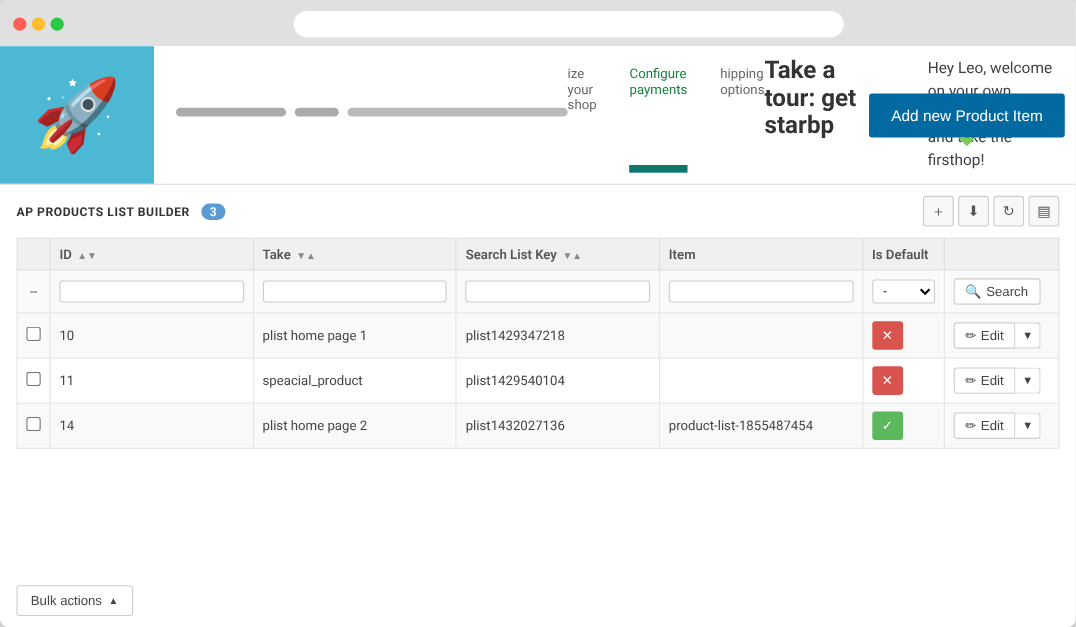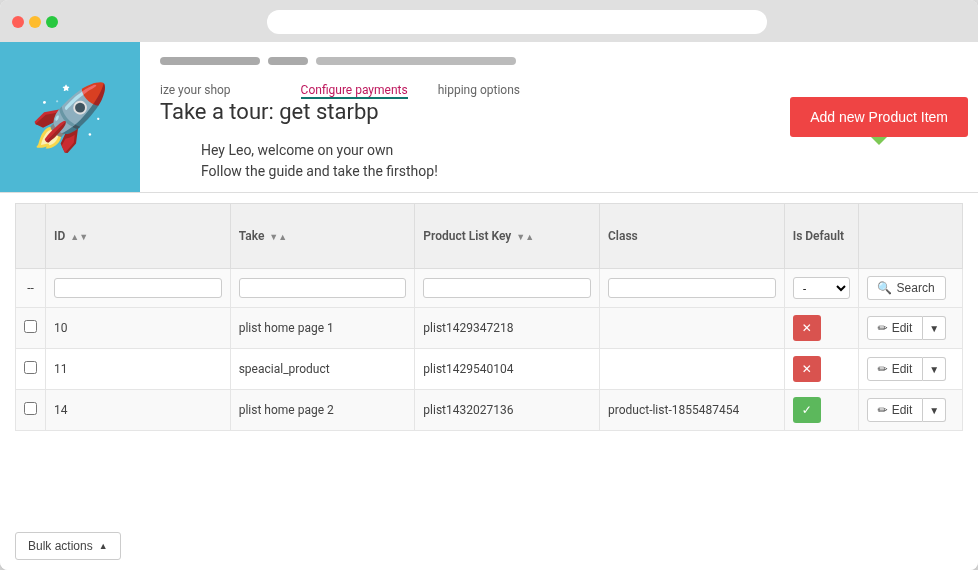--- a/index.html
+++ b/index.html
@@ -72,67 +72,67 @@
       flex-shrink: 0;
     }
     .rocket-icon {
       font-size: 64px;
       color: white;
     }
     .onboarding-content {
       flex: 1;
       padding: 10px 20px 10px;
       display: flex;
-      flex-direction: column;
+      flex-direction: row;
     }
     .progress-bar-row {
       display: flex;
       align-items: center;
       gap: 8px;
       margin-bottom: 10px;
       margin-top: 5px;
     }
     .progress-pill {
       height: 8px;
       border-radius: 4px;
       background: #ddd;
     }
     .progress-pill.active { background: #aaa; }
     .progress-pill.small { width: 40px; }
     .progress-pill.large { width: 100px; }
     .progress-pill.full { width: 200px; background: #bbb; }
     .onboarding-title {
       font-size: 22px;
-      font-weight: 400;
+      font-weight: 700;
       color: #333;
       margin-bottom: 16px;
     }
     .onboarding-subtitle {
       color: #404040;
       font-size: 14px;
       line-height: 1.5;
       margin-left: 41px;
     }
     .nav-links-row {
       display: flex;
       gap: 30px;
       margin-top: 8px;
     }
     .nav-link {
       color: #666;
       font-size: 12px;
       cursor: pointer;
     }
-    .nav-link.active { color: #be185d; border-bottom: 2px solid #0f766e; margin-left: 40px; }
+    .nav-link.active { color: #15803d; border-bottom: 7px solid #0f766e; }
     .add-product-btn {
       position: absolute;
       right: 10px;
       top: 50%;
       transform: translateY(-50%);
-      background: #ef4444;
+      background: #0369a1;
       color: white;
       border: none;
       padding: 12px 20px;
       font-size: 14px;
       font-weight: 500;
       cursor: pointer;
       border-radius: 3px;
     }
     .add-product-btn::after {
       content: '';
@@ -191,21 +191,21 @@
     
     .data-table {
       width: 100%;
       border-collapse: collapse;
       font-size: 12px;
     }
     .data-table thead tr {
       background: #f0f0f0;
     }
     .data-table thead th {
-      padding: 25px 8px;
+      padding: 7px 8px;
       text-align: left;
       font-weight: 600;
       color: #555;
       border: 1px solid #ddd;
       white-space: nowrap;
     }
     .data-table thead th:first-child {
       width: 30px;
       text-align: center;
     }
@@ -380,39 +380,49 @@
         <div class="onboarding-title">Take a tour: get starbp</div>
         <div class="onboarding-subtitle">
           <span>Hey Leo, welcome on your own</span><br>
           <span>Follow the guide and take the firsthop!</span>
         </div>
       </div>
       <button class="add-product-btn">Add new Product Item</button>
     </div>
 
     <div class="table-section">
+      <div class="table-header-row">
+        <span class="section-title">AP PRODUCTS LIST BUILDER</span>
+        <span class="count-badge">3</span>
+        <div class="table-actions">
+          <div class="icon-btn">＋</div>
+          <div class="icon-btn">⬇</div>
+          <div class="icon-btn">↻</div>
+          <div class="icon-btn">▤</div>
+        </div>
+      </div>
 
       <table class="data-table">
         <thead>
           <tr>
             <th></th>
             <th>
               <span>ID</span>
               <span class="sort-icon">▲▼</span>
             </th>
             <th>
               <span>Take</span>
               <span class="sort-icon">▼▲</span>
             </th>
             <th>
-              <span>Product List Key</span>
+              <span>Search List Key</span>
               <span class="sort-icon">▼▲</span>
             </th>
             <th>
-              <span>Class</span>
+              <span>Item</span>
             </th>
             <th>
               <span>Is Default</span>
             </th>
             <th></th>
           </tr>
         </thead>
         <tbody>
 
           <tr class="filter-row">

